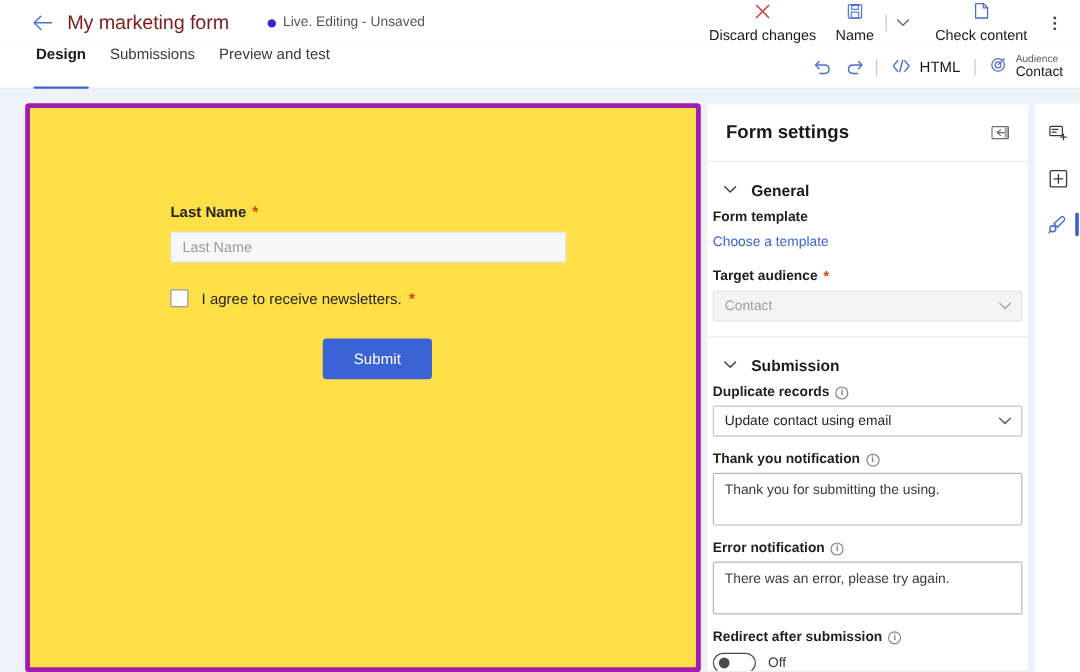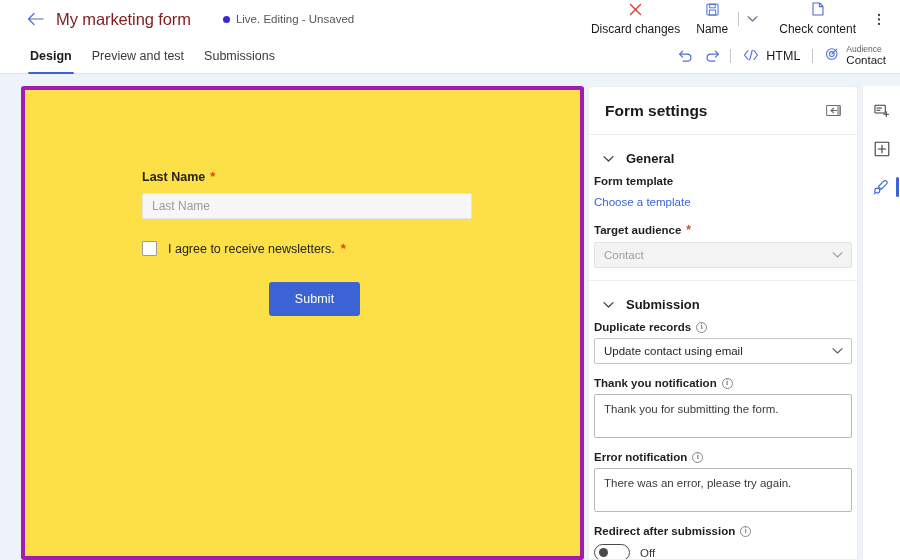--- a/index.html
+++ b/index.html
@@ -56,21 +56,21 @@
   }
 
   
   .tabbar {
     position: absolute; top: 38px; left: 0; width: 900px; height: 36px;
     background: #ffffff; border-bottom: 1px solid #e6e6e6;
     display: flex; align-items: center;
   }
   .tabs { display: flex; align-items: center; height: 36px; margin-left: 22px; gap: 4px; }
   .tab {
-    position: relative; height: 36px; display: flex; align-items: center;
+    position: relative; height: 36px; display: flex; 
     padding: 0 8px; font-size: 12.5px; color: #3b3a39; cursor: pointer;
   }
   .tab.active { font-weight: bold; color: #1b1a19; }
   .tab.active::after {
     content: ""; position: absolute; left: 6px; right: 6px; bottom: 0;
     height: 2px; background: #3b63d6; border-radius: 1px;
   }
   .tabbar-right {
     position: absolute; right: 8px; top: 0; height: 36px;
     display: flex; align-items: center; gap: 2px;
@@ -260,24 +260,24 @@
       </div>
     </div>
   </div>
 
   <div class="tabbar">
     <div class="tabs">
       <div class="tab active">
         <span>Design</span>
       </div>
       <div class="tab">
+        <span>Submissions</span>
+      </div>
+      <div class="tab">
         <span>Preview and test</span>
-      </div>
-      <div class="tab">
-        <span>Submissions</span>
       </div>
     </div>
 
     <div class="tabbar-right">
       <div class="icon-btn">
         <svg width="16" height="14" viewBox="0 0 16 14" fill="none">
           <path d="M3.2 5.2H10c2.3 0 3.9 1.5 3.9 3.5S12.3 12.2 10 12.2H6.2" stroke="#4a6fd4" stroke-width="1.2" stroke-linecap="round"></path>
           <path d="M5.6 2.2L2.6 5.2l3 3" stroke="#4a6fd4" stroke-width="1.2" stroke-linecap="round" stroke-linejoin="round"></path>
         </svg>
       </div>
@@ -407,21 +407,21 @@
                 </svg>
             </span>
           </div>
         </div>
 
         <div class="fld">
           <div class="lbl">
             <span>Thank you notification</span>
             <i class="info-i">i</i>
           </div>
-          <div class="textarea">Thank you for submitting the form.</div>
+          <div class="textarea">Thank you for submitting the using.</div>
         </div>
 
         <div class="fld">
           <div class="lbl">
             <span>Error notification</span>
             <i class="info-i">i</i>
           </div>
           <div class="textarea">There was an error, please try again.</div>
         </div>
 

